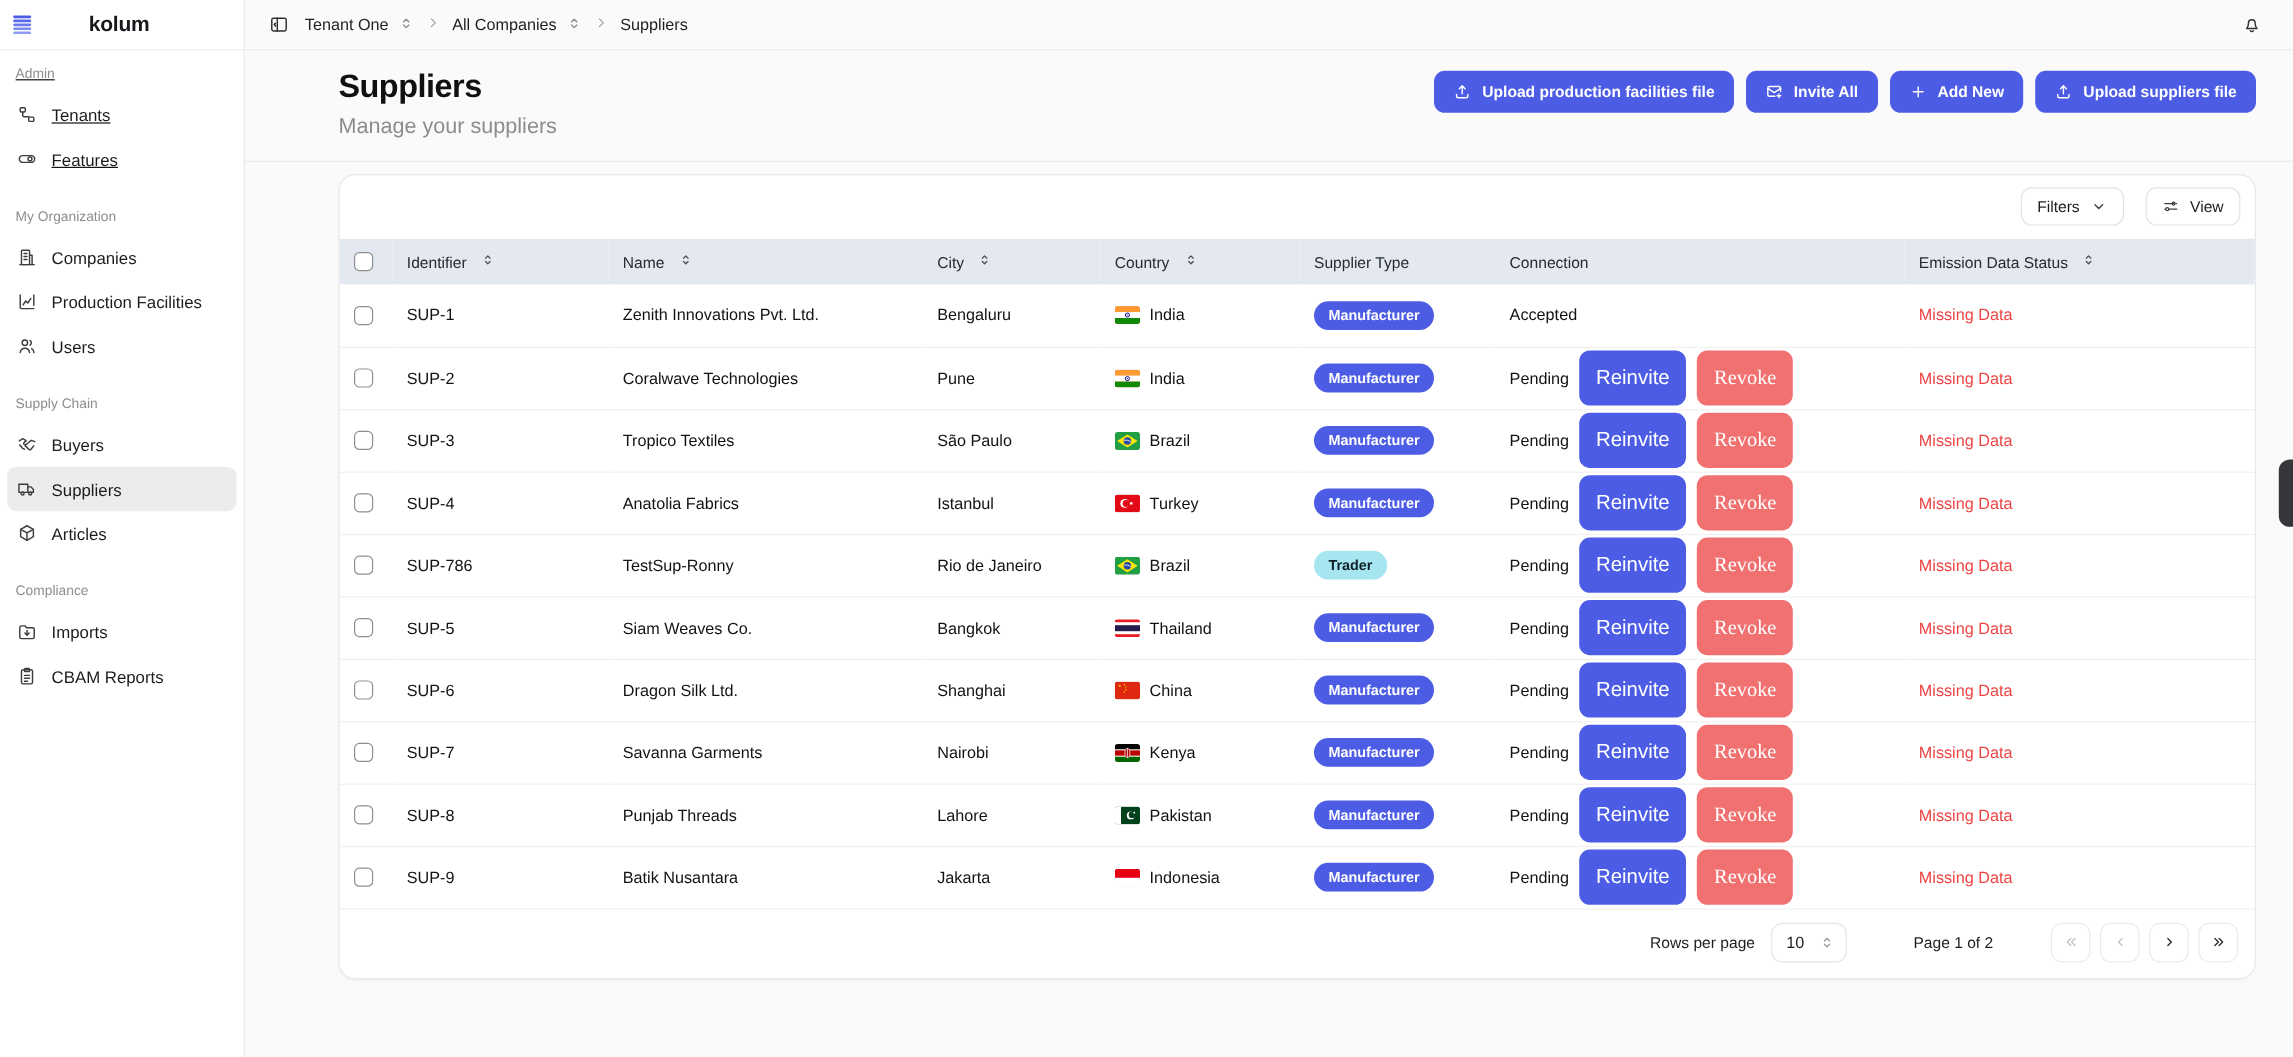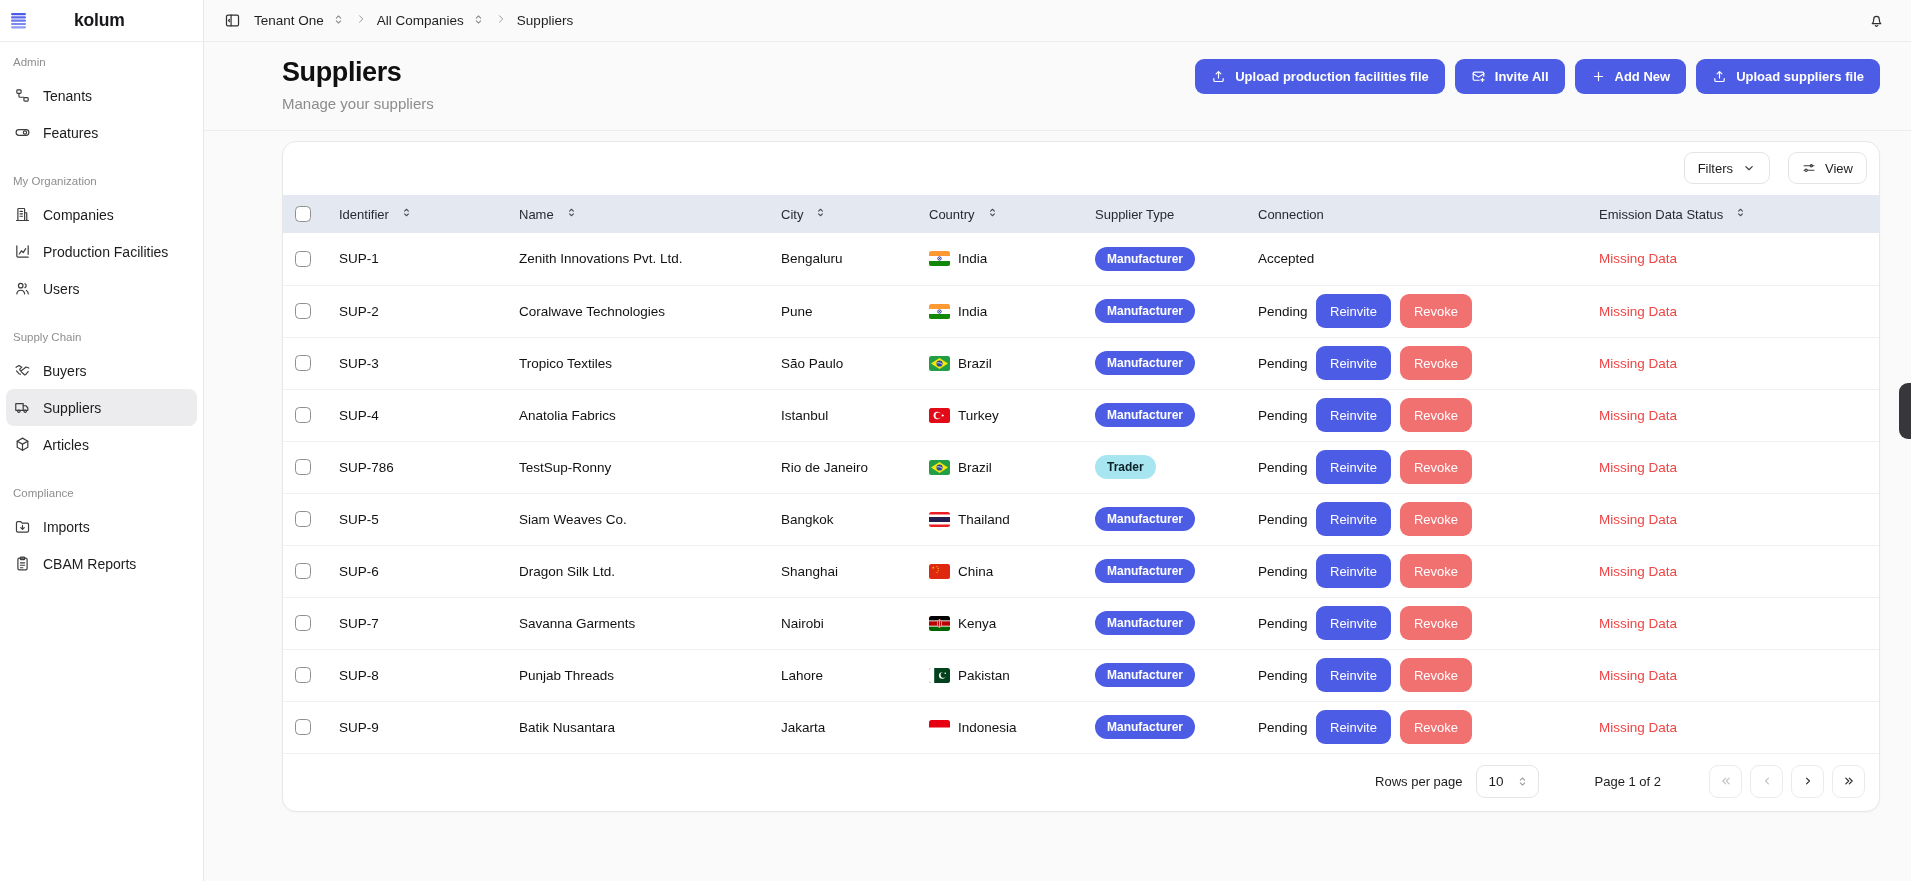--- a/index.html
+++ b/index.html
@@ -9,41 +9,41 @@
     background:#fafafa; color:#141414; font-size:14px;
   }
   .app { display:flex; width:1911px; height:881px; position:relative; }
 
   
   .sidebar { width:204px; background:#fff; border-right:1px solid #e7e7e7; flex-shrink:0; }
   .logo-row { height:42px; display:flex; align-items:center; gap:9px; padding:0 10px; border-bottom:1px solid #ededed; }
   .logo-row .brand { font-size:17.5px; font-weight:700; letter-spacing:-0.2px; color:#17171c;margin-left:36px; }
   .nav { padding:12px 6px 0; }
   .nav-group { margin-top:24px; }
-  .nav-group:first-child { margin-top:2px; }
+  .nav-group:first-child { margin-top:2px;text-decoration:underline; }
   .nav-group-label { font-size:11.5px; color:#8e8e8e; padding:0 7px 9px; }
   .nav-item { display:flex; align-items:center; gap:12px; height:37px; padding:0 8px; border-radius:8px; font-size:14px; color:#1c1c1c; cursor:pointer;text-align:right; }
   .nav-item.active { background:#ececee; }
   .nav-icon { display:flex; align-items:center; }
   .nav-icon svg { width:17px; height:17px; color:#3d3d3d; }
 
   
   .main { flex:1; display:flex; flex-direction:column; background:#fafafa; min-width:0; }
   .topbar { height:42px; display:flex; align-items:center; gap:13px; padding:0 26px 0 20px; border-bottom:1px solid #ededed; flex-shrink:0; }
   .icon-btn { background:none; border:none; display:flex; align-items:center; cursor:pointer; color:#2f2f2f; }
   .icon-btn svg { width:17px; height:17px; }
   .crumbs { display:flex; align-items:center; gap:10px; font-size:13.5px; color:#1f1f1f; }
   .crumb { display:flex; align-items:center; gap:8px; cursor:pointer; }
   .crumb .caret svg { width:13px; height:13px; color:#8a8a8a; }
   .crumb-sep svg { width:12px; height:12px; color:#9a9a9a; }
   .topbar .bell { margin-left:auto; }
 
   .page-header { display:flex; justify-content:space-between; align-items:flex-start; padding:15px 31px 18px 78px; border-bottom:1px solid #ececec; }
   .page-title { font-size:27px; font-weight:700; letter-spacing:-0.4px; color:#101010; }
-  .page-subtitle { font-size:15px; color:#8c8c8c; margin-top:7px; }
+  .page-subtitle { font-size:18px; color:#8c8c8c; margin-top:7px; }
   .actions { display:flex; gap:10px; margin-top:2px; }
   .btn-primary { height:35px; border:none; border-radius:9px; background:var(--accent); color:#fff;
     font-family:inherit; font-size:13px; font-weight:600; padding:0 16px; display:inline-flex; align-items:center; gap:9px; cursor:pointer; }
   .btn-primary svg { width:15px; height:15px; }
 
   
   .card { margin:10px 31px 0 78px; background:#fff; border:1px solid #e8e8e8; border-radius:14px; overflow:hidden; box-shadow:0 1px 2px rgba(0,0,0,0.03); }
   .toolbar { display:flex; justify-content:flex-end; align-items:center; padding:10px 12px 11px;gap:18px; }
   .btn-outline { height:32px; border:1px solid #e4e4e4; border-radius:9px; background:#fff; font-family:inherit; font-size:13px; color:#1d1d1d;
     padding:0 13px; display:inline-flex; align-items:center; gap:9px; cursor:pointer; }
@@ -56,23 +56,23 @@
   tbody td { height:52px; border-bottom:1px solid #f0f0f0; font-size:13.5px; color:#121212; padding:0 12px; }
   tbody tr:last-child td { border-bottom:1px solid #f0f0f0; }
   input[type="checkbox"] { appearance:none; width:15.5px; height:15.5px; border:1.5px solid #8f8f8f; border-radius:4.5px; background:#fff; cursor:pointer; display:block; }
   .country-cell { display:flex; align-items:center; gap:8px; }
   .flag { width:21px; height:15px; border-radius:2.5px; overflow:hidden; display:inline-flex; flex-shrink:0; box-shadow:inset 0 0 0 0.5px rgba(0,0,0,0.12); }
   .flag svg { width:21px; height:15px; display:block; }
   .badge { display:inline-block; padding:5px 12px; border-radius:999px; font-size:12px; font-weight:700; color:#fff; background:var(--accent); }
   .badge.trader { background:var(--trader-bg); color:#0d2129; }
   .conn-cell { display:flex; align-items:center; }
   .conn-status { width:58px; flex-shrink:0; }
-  .row-btn { height:34px; border:none; border-radius:9px; font-family:inherit; font-size:13px; font-weight:500; color:#fff; padding:0 14px; cursor:pointer; margin-right:9px; }
+  .row-btn { height:46px; border:none; border-radius:9px; font-family:inherit; font-size:17px; font-weight:500; color:#fff; padding:0 14px; cursor:pointer; margin-right:9px; }
   .row-btn.reinvite { background:var(--accent); }
-  .row-btn.revoke { background:var(--danger); }
+  .row-btn.revoke { background:var(--danger);font-family:Liberation Serif, serif; }
   .emission { color:var(--missing); }
 
   .pagination { display:flex; align-items:center; justify-content:flex-end; padding:11px 14px 13px; }
   .rpp-label { font-size:13px; color:#1d1d1d; }
   .select { width:63px; height:33px; border:1px solid #e5e5e5; border-radius:9px; background:#fff; display:flex; align-items:center; justify-content:space-between;
     padding:0 9px 0 12px; font-size:13.5px; color:#1d1d1d; margin-left:13px; cursor:pointer; }
   .select svg { width:13px; height:13px; color:#9a9a9a; }
   .page-info { font-size:13px; color:#1d1d1d; margin-left:56px; }
   .pager { display:flex; gap:8px; margin-left:48px; }
   .pager button { width:33px; height:33px; border:1px solid #ebebeb; border-radius:9px; background:#fff; display:flex; align-items:center; justify-content:center; cursor:pointer; }

